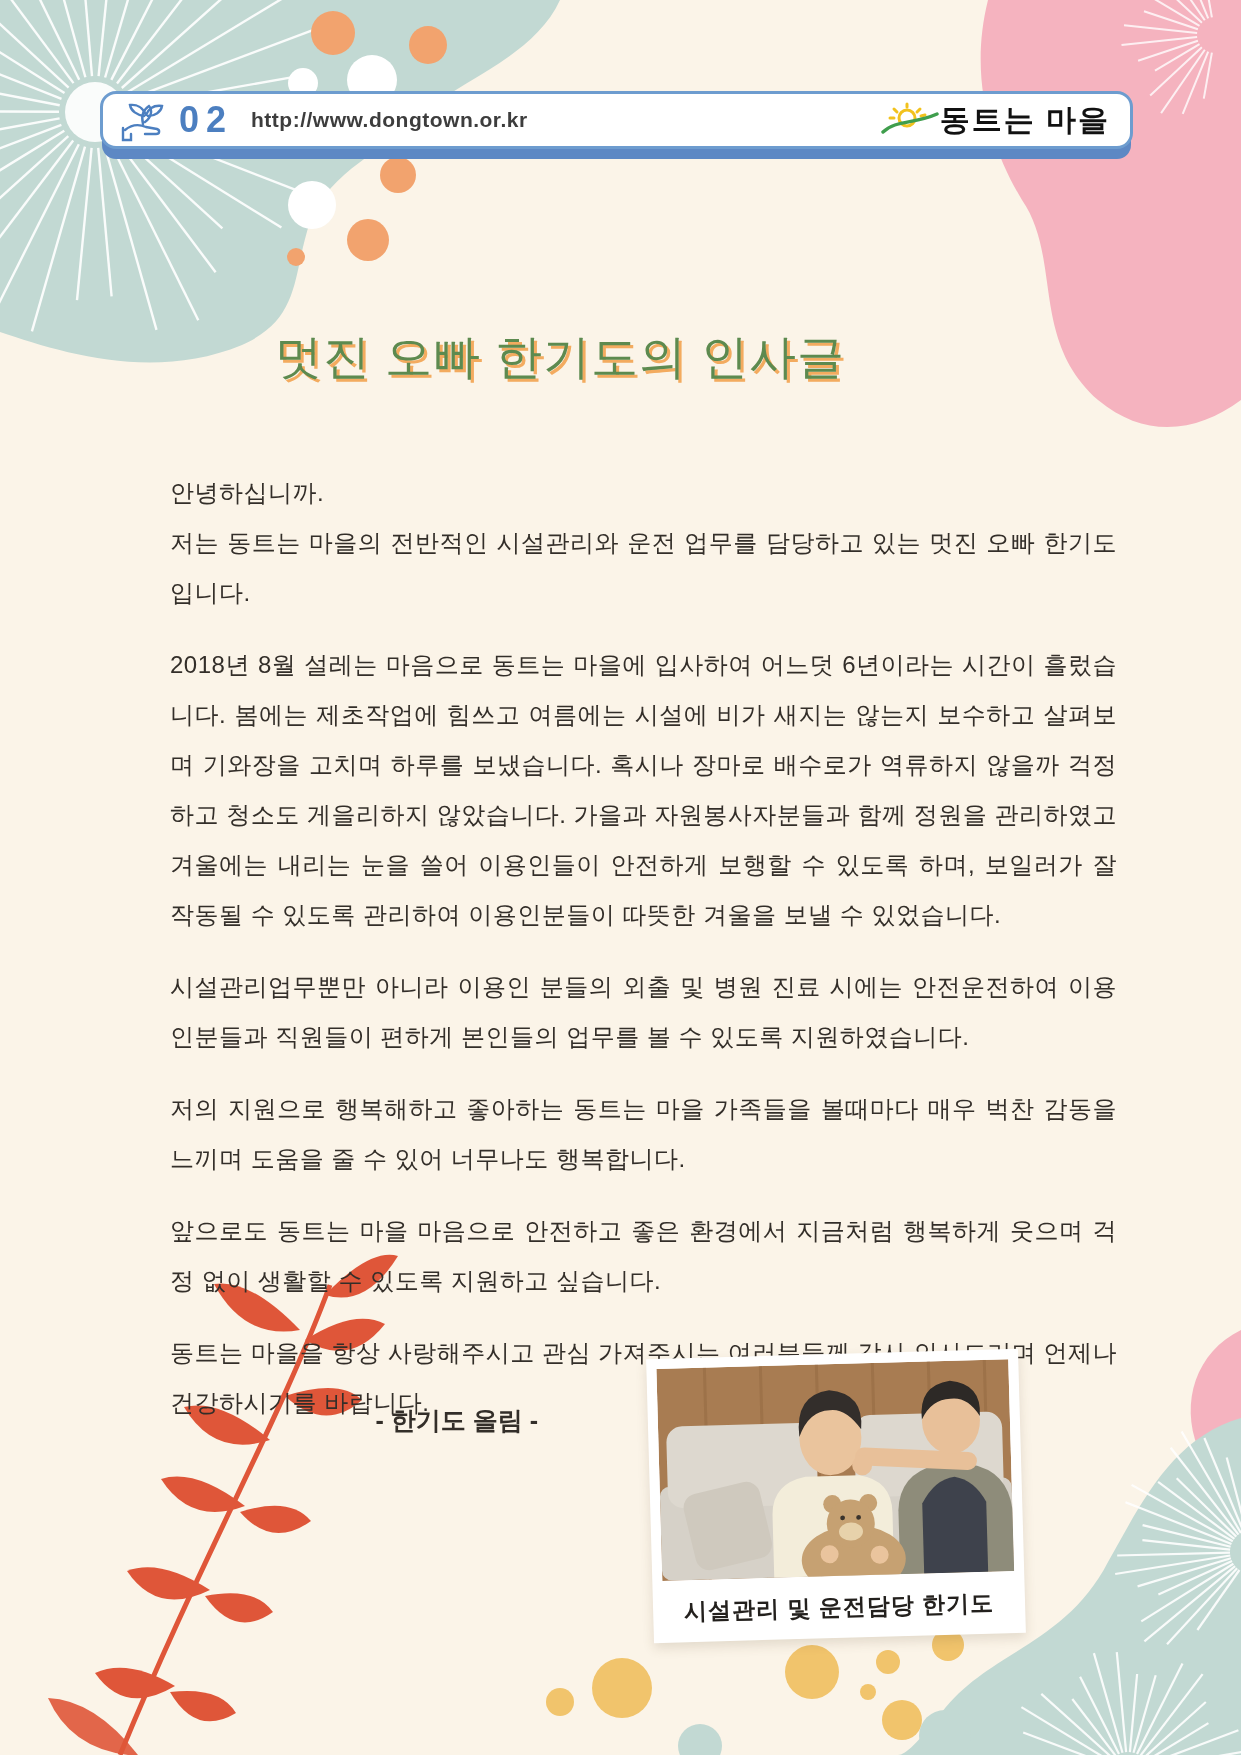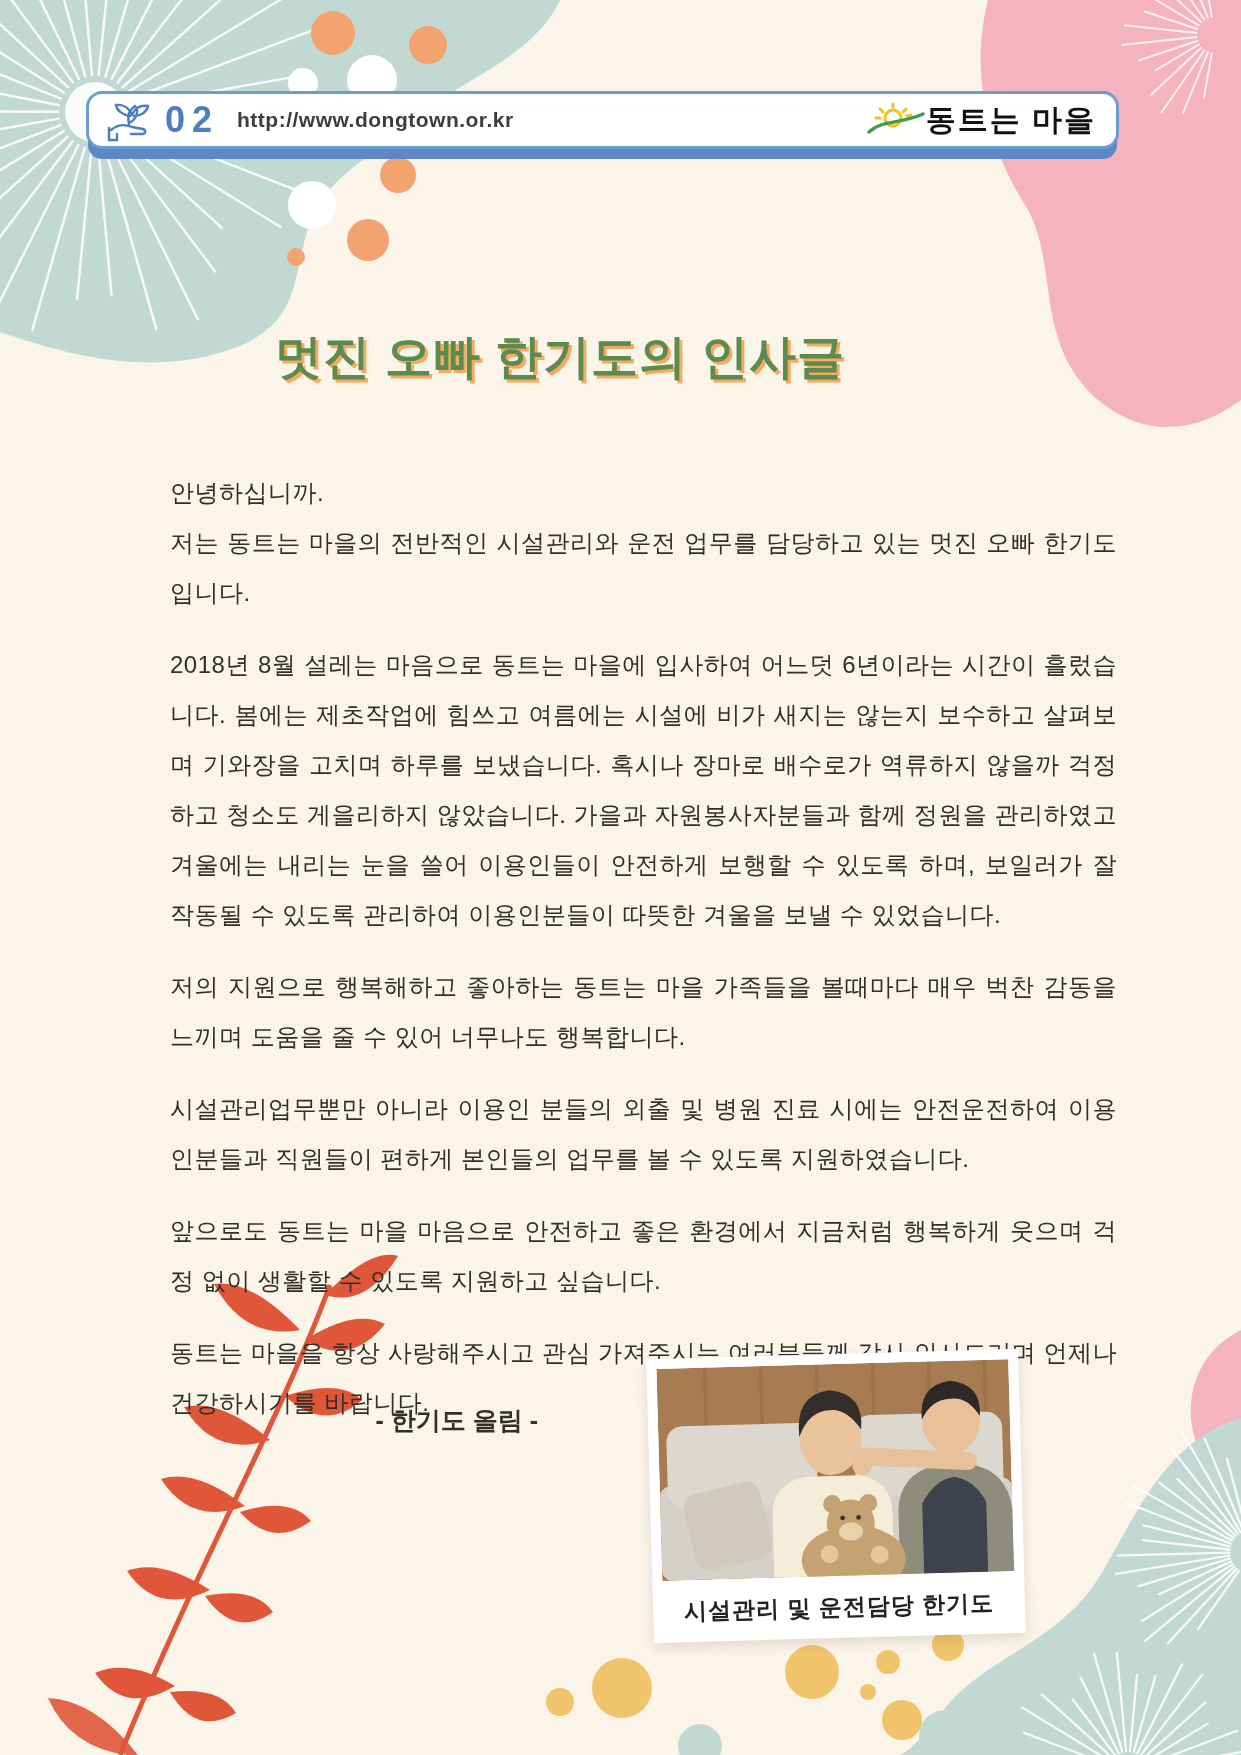--- a/index.html
+++ b/index.html
@@ -1,33 +1,33 @@
 <!DOCTYPE html>
 <html><head>
 <meta charset="utf-8">
 <style>
   html,body{margin:0;padding:0;}
   body{font-family:"Liberation Sans",sans-serif;}
   .page{position:relative;width:1241px;height:1755px;background:#fbf4e8;overflow:hidden;}
   .decor{position:absolute;left:0;top:0;width:1241px;height:1755px;z-index:0;}
 
   
-  .header-bar{position:absolute;left:86px;top:91px;width:1033px;height:58px;z-index:3;
+  .header-bar{position:absolute;left:100px;top:91px;width:1033px;height:58px;z-index:3;
     background:#ffffff;border:3px solid #6d9ccf;border-radius:16px;
     box-shadow:0 12px 0 -2px #5d88c4;display:flex;align-items:center;box-sizing:border-box;}
   .hand-icon{margin-left:16px;width:52px;height:44px;flex:0 0 auto;}
   .page-num{margin-left:8px;font-size:36px;font-weight:bold;color:#4c7fc0;letter-spacing:7px;}
   .site-url{margin-left:18px;font-size:21px;font-weight:700;color:#3d3d3d;letter-spacing:.5px;}
   .logo{margin-left:auto;margin-right:20px;display:flex;align-items:center;gap:1px;}
   .logo-icon{width:58px;height:40px;}
   .logo-text{font-size:30px;font-weight:800;color:#111;letter-spacing:2px;}
 
   
   .page-title{position:absolute;left:60px;top:326px;width:1000px;text-align:center;z-index:2;
-    font-size:47px;font-weight:700;color:#5d8a4f;letter-spacing:1px;
+    font-size:47px;font-weight:400;color:#5d8a4f;letter-spacing:1px;
     text-shadow:3px 3px 0 #f3ab5f;}
 
   
   .content{position:absolute;left:170px;top:468px;width:947px;z-index:2;
     color:#332e29;font-size:24px;line-height:50px;letter-spacing:.5px;}
   .content p{margin:0 0 22px 0;text-align:justify;white-space:pre-line;}
 
   .signoff{position:absolute;left:318px;top:1404px;width:220px;text-align:right;z-index:2;
     font-size:25px;font-weight:600;color:#332e29;}
 
@@ -227,22 +227,22 @@
       <div class="logo-text">동트는 마을</div>
     </div>
   </div>
 
   <div class="page-title">멋진 오빠 한기도의 인사글</div>
 
   <div class="content">
     <p>안녕하십니까.
 저는 동트는 마을의 전반적인 시설관리와 운전 업무를 담당하고 있는 멋진 오빠 한기도입니다.</p>
     <p>2018년 8월 설레는 마음으로 동트는 마을에 입사하여 어느덧 6년이라는 시간이 흘렀습니다. 봄에는 제초작업에 힘쓰고 여름에는 시설에 비가 새지는 않는지 보수하고 살펴보며 기와장을 고치며 하루를 보냈습니다. 혹시나 장마로 배수로가 역류하지 않을까 걱정하고 청소도 게을리하지 않았습니다. 가을과 자원봉사자분들과 함께 정원을 관리하였고 겨울에는 내리는 눈을 쓸어 이용인들이 안전하게 보행할 수 있도록 하며, 보일러가 잘 작동될 수 있도록 관리하여 이용인분들이 따뜻한 겨울을 보낼 수 있었습니다.</p>
+    <p>시설관리업무뿐만 아니라 이용인 분들의 외출 및 병원 진료 시에는 안전운전하여 이용인분들과 직원들이 편하게 본인들의 업무를 볼 수 있도록 지원하였습니다.</p>
     <p>저의 지원으로 행복해하고 좋아하는 동트는 마을 가족들을 볼때마다 매우 벅찬 감동을 느끼며 도움을 줄 수 있어 너무나도 행복합니다.</p>
-    <p>시설관리업무뿐만 아니라 이용인 분들의 외출 및 병원 진료 시에는 안전운전하여 이용인분들과 직원들이 편하게 본인들의 업무를 볼 수 있도록 지원하였습니다.</p>
     <p>앞으로도 동트는 마을 마음으로 안전하고 좋은 환경에서 지금처럼 행복하게 웃으며 걱정 없이 생활할 수 있도록 지원하고 싶습니다.</p>
     <p>동트는 마을을 항상 사랑해주시고 관심 가져주시는 여러분들께 감사 인사드리며 언제나 건강하시기를 바랍니다.</p>
   </div>
 
   <div class="signoff">- 한기도 올림 -</div>
 
   <div class="polaroid">
     <svg class="photo" viewBox="0 0 352 212" aria-hidden="true">
       <rect width="352" height="212" fill="#a87c52"></rect>
       <path d="M48,0V212 M104,0V212 M160,0V212 M216,0V212 M272,0V212 M328,0V212" stroke="#936a42" stroke-width="3" opacity="0.55" fill="none"></path>

